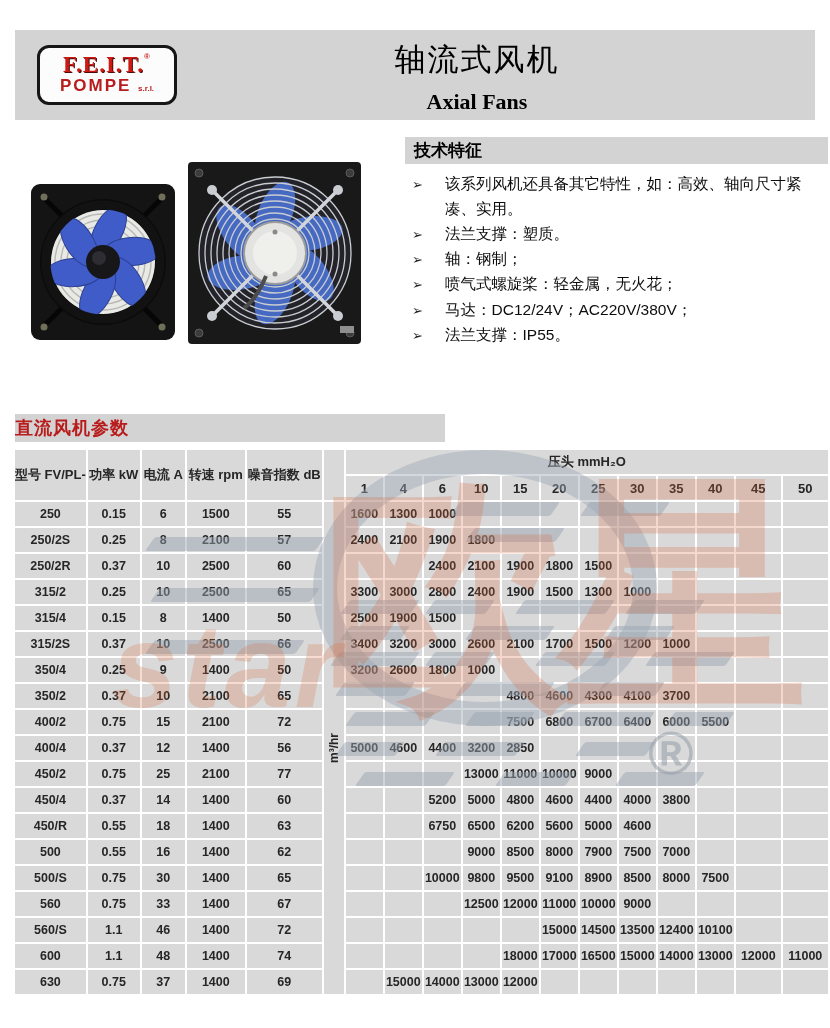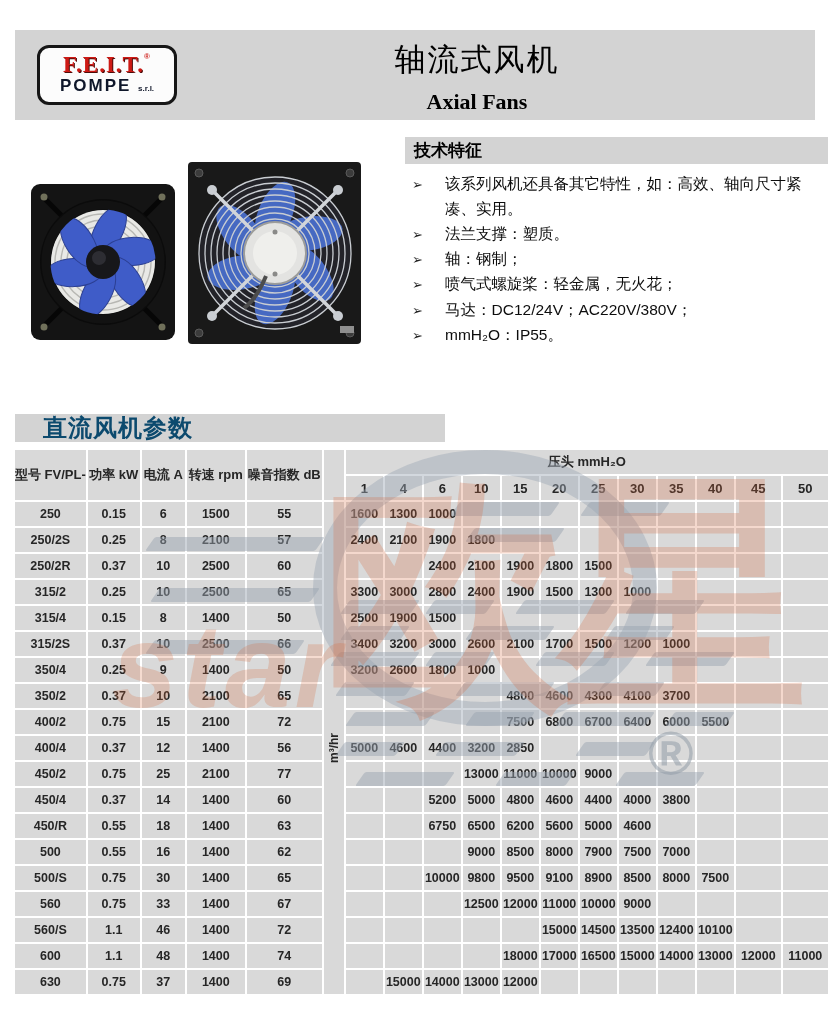--- a/index.html
+++ b/index.html
@@ -15,21 +15,21 @@
     position:absolute; left:22px; top:15px; width:140px; height:60px;
     background:#fcfcfc; border:3px solid #161616; border-radius:12px;
     text-align:center; padding-top:5px;
   }
   .logo-line1 {
     font-family:"Liberation Serif", serif; font-weight:bold; font-size:23px;
     color:#ce1a15; letter-spacing:1px; line-height:1.05;
     text-shadow:1px 1px 0 #4d0c0a;
   }
   .logo-reg { font-size:8px; vertical-align:top; color:#ce1a15; font-family:"Liberation Sans",sans-serif; text-shadow:none; }
-  .logo-line2 { font-weight:bold; font-size:17px; color:#0f172a; letter-spacing:2px; line-height:1.1; }
+  .logo-line2 { font-weight:bold; font-size:17px; color:#b91c1c; letter-spacing:2px; line-height:1.1; }
   .logo-srl { font-size:8px; letter-spacing:0; }
   .title-block { position:absolute; left:262px; top:9px; width:400px; text-align:center; }
   .title-zh { font-size:31px; font-weight:normal; color:#000; letter-spacing:2px; }
   .title-en { font-family:"Liberation Serif", serif; font-size:22px; font-weight:bold; color:#000; margin-top:8px; }
 
   
   .photo { position:absolute; }
   .photo1 { left:28px; top:178px; }
   .photo2 { left:182px; top:158px; }
 
@@ -37,22 +37,22 @@
   .features { position:absolute; left:405px; top:137px; width:423px; }
   .features-title { background:#d3d3d3; height:27px; line-height:27px; padding-left:9px; font-size:17px; font-weight:bold; color:#000; }
   .features-list { margin-top:7px; list-style:none; }
   .feat-item { display:flex; font-size:15.5px; line-height:1.62; color:#0d0d0d; }
   .feat-bullet { width:40px; padding-left:7px; flex-shrink:0; font-size:13px; padding-top:3px; color:#222; }
   .feat-text { flex:1; }
 
   
   .section-title {
     position:absolute; left:15px; top:414px; width:430px; height:28px;
-    background:#d3d3d3; line-height:28px; padding-left:28px;
-    font-size:24px; font-weight:bold; color:#0c4a6e; letter-spacing:1px;
+    background:#d3d3d3; line-height:28px; padding-left:0;
+    font-size:18px; font-weight:bold; color:#b91c1c; letter-spacing:1px;
   }
   .data-table {
     position:absolute; left:13px; top:448px;
     border-collapse:separate; border-spacing:2px;
     table-layout:fixed;
   }
   .data-table td, .data-table th {
     background:#d9d9d9; font-size:12.5px; font-weight:bold; color:#262626;
     text-align:center; vertical-align:middle; padding:0; height:24px;
     white-space:nowrap; overflow:hidden;
@@ -217,21 +217,21 @@
       <li class="feat-item">
         <span class="feat-bullet">➢</span>
         <span class="feat-text">喷气式螺旋桨：轻金属，无火花；</span>
       </li>
       <li class="feat-item">
         <span class="feat-bullet">➢</span>
         <span class="feat-text">马达：DC12/24V；AC220V/380V；</span>
       </li>
       <li class="feat-item">
         <span class="feat-bullet">➢</span>
-        <span class="feat-text">mmH₂O：IP55。</span>
+        <span class="feat-text">法兰支撑：IP55。</span>
       </li>
     </ul>
 </div>
 
 <div class="section-title">直流风机参数</div>
 
 <table class="data-table">
   <colgroup>
     <col style="width:70px">
       <col style="width:52px">

